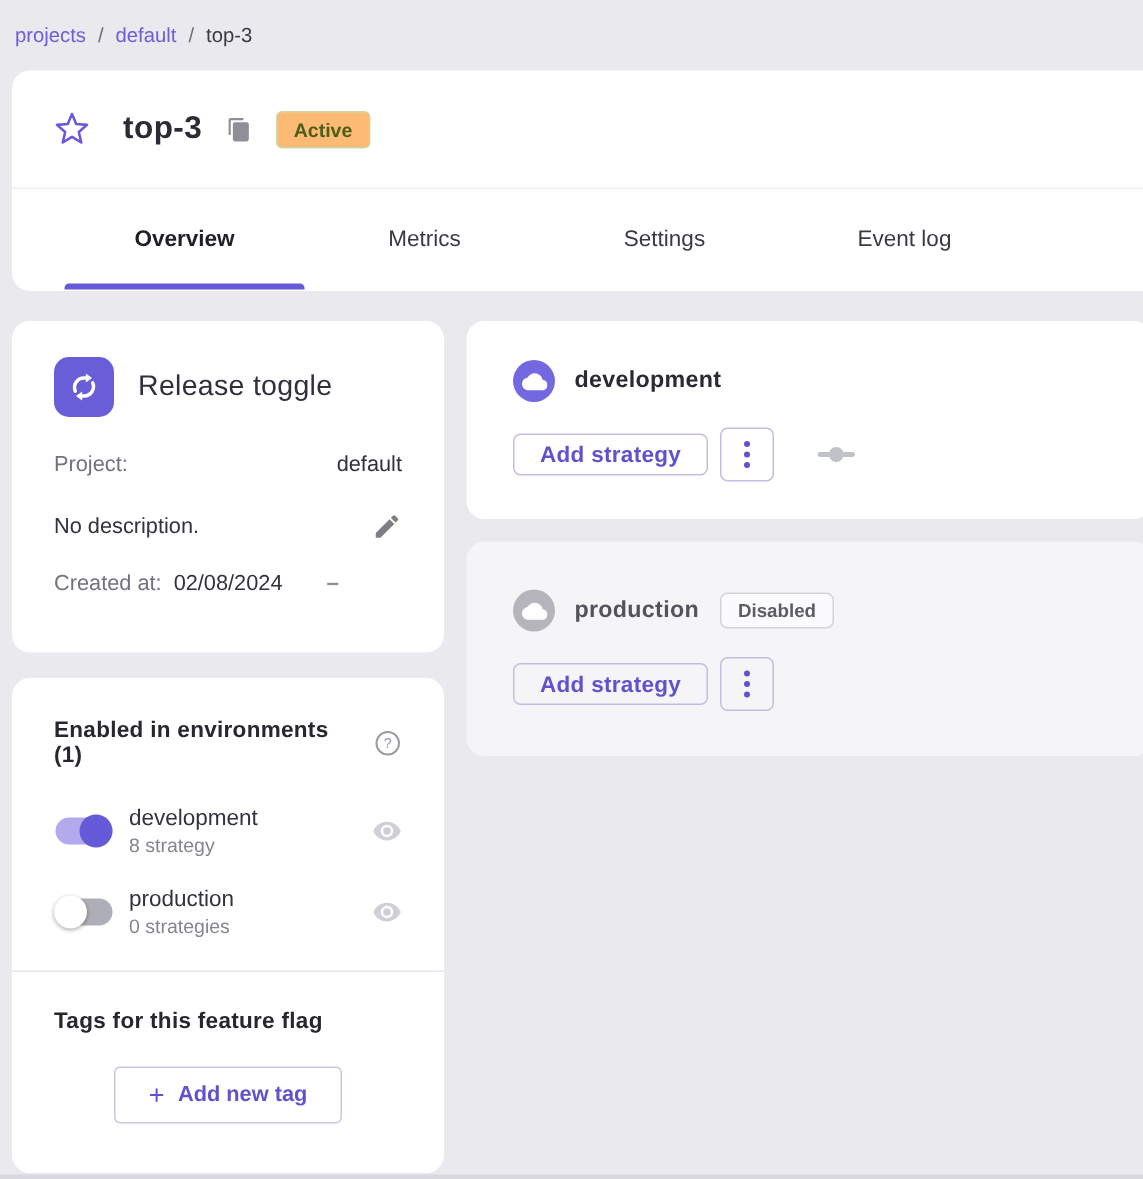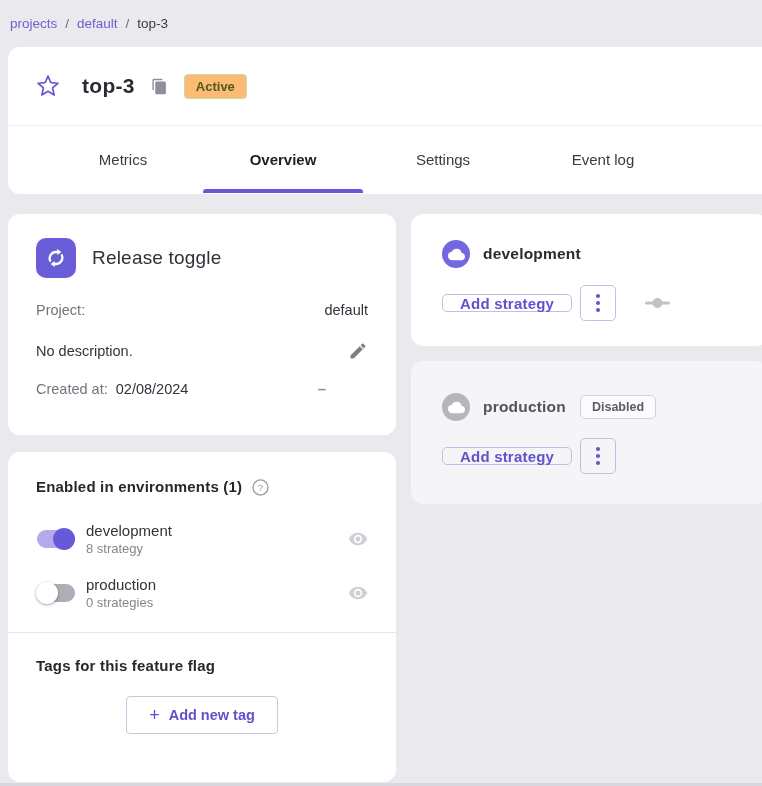--- a/index.html
+++ b/index.html
@@ -25,21 +25,21 @@
     margin-left:16px; font-size:13px; font-weight:bold; color:#4a5e1a;
     background:#fdba74; border:1px solid #cbd9a9; border-radius:4px; padding:4px 11px;
   }
   .tabs { display:flex; padding-left:35px; height:67px; }
   .tab { width:160px; display:flex; align-items:center; justify-content:center;
          font-size:15px; color:#3a3a42; position:relative; cursor:pointer; }
   .tab.active { font-weight:bold; color:#1f1f26; }
   .tab-indicator { position:absolute; left:0; right:0; bottom:0; height:4px; background:#6759d8; border-radius:3px 3px 0 0; }
   
   .content { display:flex; margin:20px 8px 0; gap:15px; }
-  .left-col { width:388px; flex:none; display:flex; flex-direction:column; gap:17px; }
+  .left-col { width:288px; flex:none; display:flex; flex-direction:column; gap:17px; }
   .right-col { flex:1; margin-right:-14px; display:flex; flex-direction:column; gap:15px; }
   .card { background:#fff; border-radius:12px; }
   
   .details-card { height:221px; padding:24px 28px; }
   .type-row { display:flex; align-items:center; gap:16px; margin-bottom:24px; }
   .type-icon { width:40px; height:40px; background:#6a5ed8; border-radius:10px;
                display:flex; align-items:center; justify-content:center; }
   .type-label { font-size:19px; color:#30303a; letter-spacing:.2px; }
   .kv-row { display:flex; justify-content:space-between; align-items:flex-end; font-size:14.5px; margin-bottom:23px; }
   .kv-label { color:#73737d; }
@@ -47,21 +47,21 @@
   .desc-row { display:flex; justify-content:space-between; align-items:center; margin-bottom:20px; }
   .desc-text { font-size:14.5px; color:#33333b; }
   .pencil-icon { cursor:pointer; display:flex; }
   .created-row { display:flex; align-items:center; font-size:14.5px; }
   .created-label { color:#73737d; margin-right:8px; }
   .created-value { color:#32323c; }
   .collapse-icon { margin-left:auto; margin-right:42px; color:#8e8e96; font-weight:bold; font-size:15px; cursor:pointer; line-height:10px; }
   
   .env-card { height:330px; padding-top:26px; }
   .env-section { padding:0 28px; }
-  .env-title-row { display:flex; align-items:flex-start; gap:9px; margin-bottom:24px; }
+  .env-title-row { display:flex; align-items:center; gap:9px; margin-bottom:24px; }
   .env-title { font-size:15px; font-weight:bold; color:#27272e; letter-spacing:.2px; }
   .help-icon { display:flex; cursor:pointer; }
   .env-row { display:flex; align-items:center; margin-bottom:18px; }
   .switch { width:40px; height:24px; position:relative; flex:none; margin-right:10px; cursor:pointer; }
   .switch .track { position:absolute; left:1px; top:3px; width:38px; height:18px; border-radius:9px; }
   .switch .thumb { position:absolute; top:1px; width:22px; height:22px; border-radius:50%; }
   .switch.on .track { background:#b3aaee; }
   .switch.on .thumb { background:#675ad8; left:17px; }
   .switch.off .track { background:#aeaeb6; }
   .switch.off .thumb { background:#fff; left:0; box-shadow:0 1px 3px rgba(0,0,0,.35); }
@@ -82,21 +82,21 @@
   .env-panel.prod { height:143px; background:#f5f5f8; padding-top:32px; }
   .panel-name-row { display:flex; align-items:center; gap:13px; margin-bottom:17px; }
   .env-circle { width:28px; height:28px; border-radius:50%; display:flex; align-items:center; justify-content:center; flex:none; }
   .env-circle.dev { background:#7368e0; }
   .env-circle.prod { background:#b5b5bb; }
   .panel-env-name { font-size:15.5px; font-weight:bold; color:#2a2a32; letter-spacing:.2px; }
   .env-panel.prod .panel-env-name { color:#53535b; }
   .chip-disabled { margin-left:1px; padding:4px 11px; border:1px solid #d2d2d9; border-radius:5px;
     background:#fbfbfd; color:#5c5c64; font-weight:bold; font-size:12.5px; }
   .panel-buttons { display:flex; align-items:center; gap:8px; }
-  .btn-add-strategy { height:18px; padding:0 17px; border:1px solid #c3bde4; border-radius:5px; background:transparent;
+  .btn-add-strategy { height:28px; padding:0 17px; border:1px solid #c3bde4; border-radius:5px; background:transparent;
     color:#6052cd; font-weight:bold; font-size:15px; font-family:inherit; cursor:pointer; letter-spacing:.2px;text-align:right; }
   .btn-kebab { width:36px; height:36px; border:1px solid #c3bde4; border-radius:5px; background:transparent; cursor:pointer;
     display:flex; flex-direction:column; align-items:center; justify-content:center; gap:3px; }
   .btn-kebab .dot { width:4px; height:4px; border-radius:50%; background:#6052cd; }
   .lifecycle-icon { margin-left:21px; display:flex; }
   
   .bottom-strip { position:absolute; left:0; right:0; bottom:0; height:3px; background:#d8d8de; }
 </style>
 </head>
 <body>
@@ -116,26 +116,26 @@
     </svg>
     <h1 class="page-title">top-3</h1>
     <span class="copy-icon">
       <svg width="17" height="17" viewBox="0 0 24 24">
         <path d="M16 1H4c-1.1 0-2 .9-2 2v14h2V3h12V1zm3 4H8c-1.1 0-2 .9-2 2v14c0 1.1.9 2 2 2h11c1.1 0 2-.9 2-2V7c0-1.1-.9-2-2-2z" fill="#8f8f97"></path>
       </svg>
     </span>
     <span class="badge-active">Active</span>
   </div>
   <div class="tabs">
-    <div class="tab">
-      <span>Metrics</span>
-    </div>
     <div class="tab active">
       <span>Overview</span>
       <span class="tab-indicator"></span>
+    </div>
+    <div class="tab">
+      <span>Metrics</span>
     </div>
     <div class="tab">
       <span>Settings</span>
     </div>
     <div class="tab">
       <span>Event log</span>
     </div>
   </div>
 </div>
 

